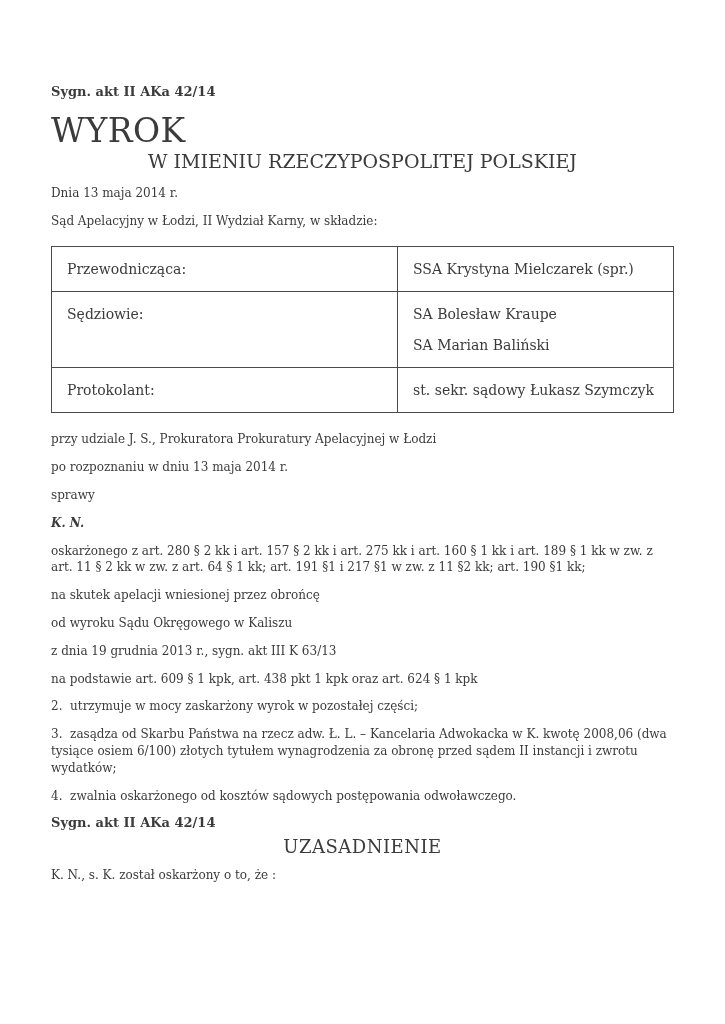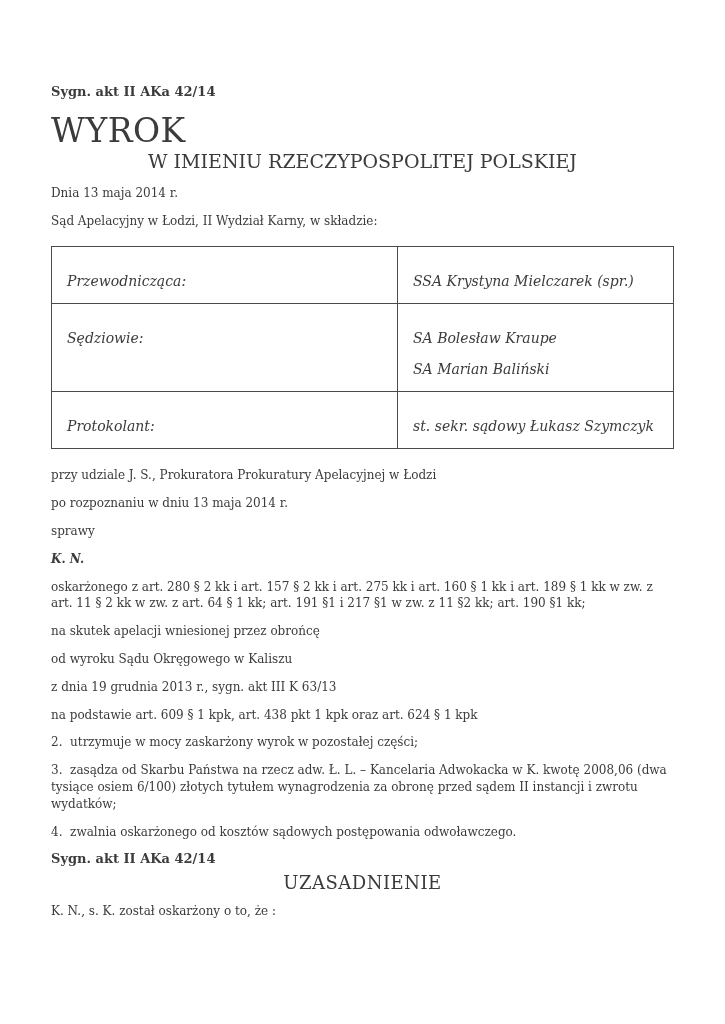--- a/index.html
+++ b/index.html
@@ -64,23 +64,22 @@
   }
   .panel-table td {
     border: 1px solid #4a4a4a;
     vertical-align: top;
     padding: 13px 15px;
   }
   .panel-table td.label-cell {
     width: 315px;
   }
   .panel-table td p {
-    margin: 12px 0 13px 0;
+    margin: 0 0 13px 0;
     line-height: 1.3;
-    font-style: italic;
   }
   .panel-table td p:last-child {
     margin-bottom: 0;
   }
 </style>
 </head>
 <body>
 
 <div class="page">
 

